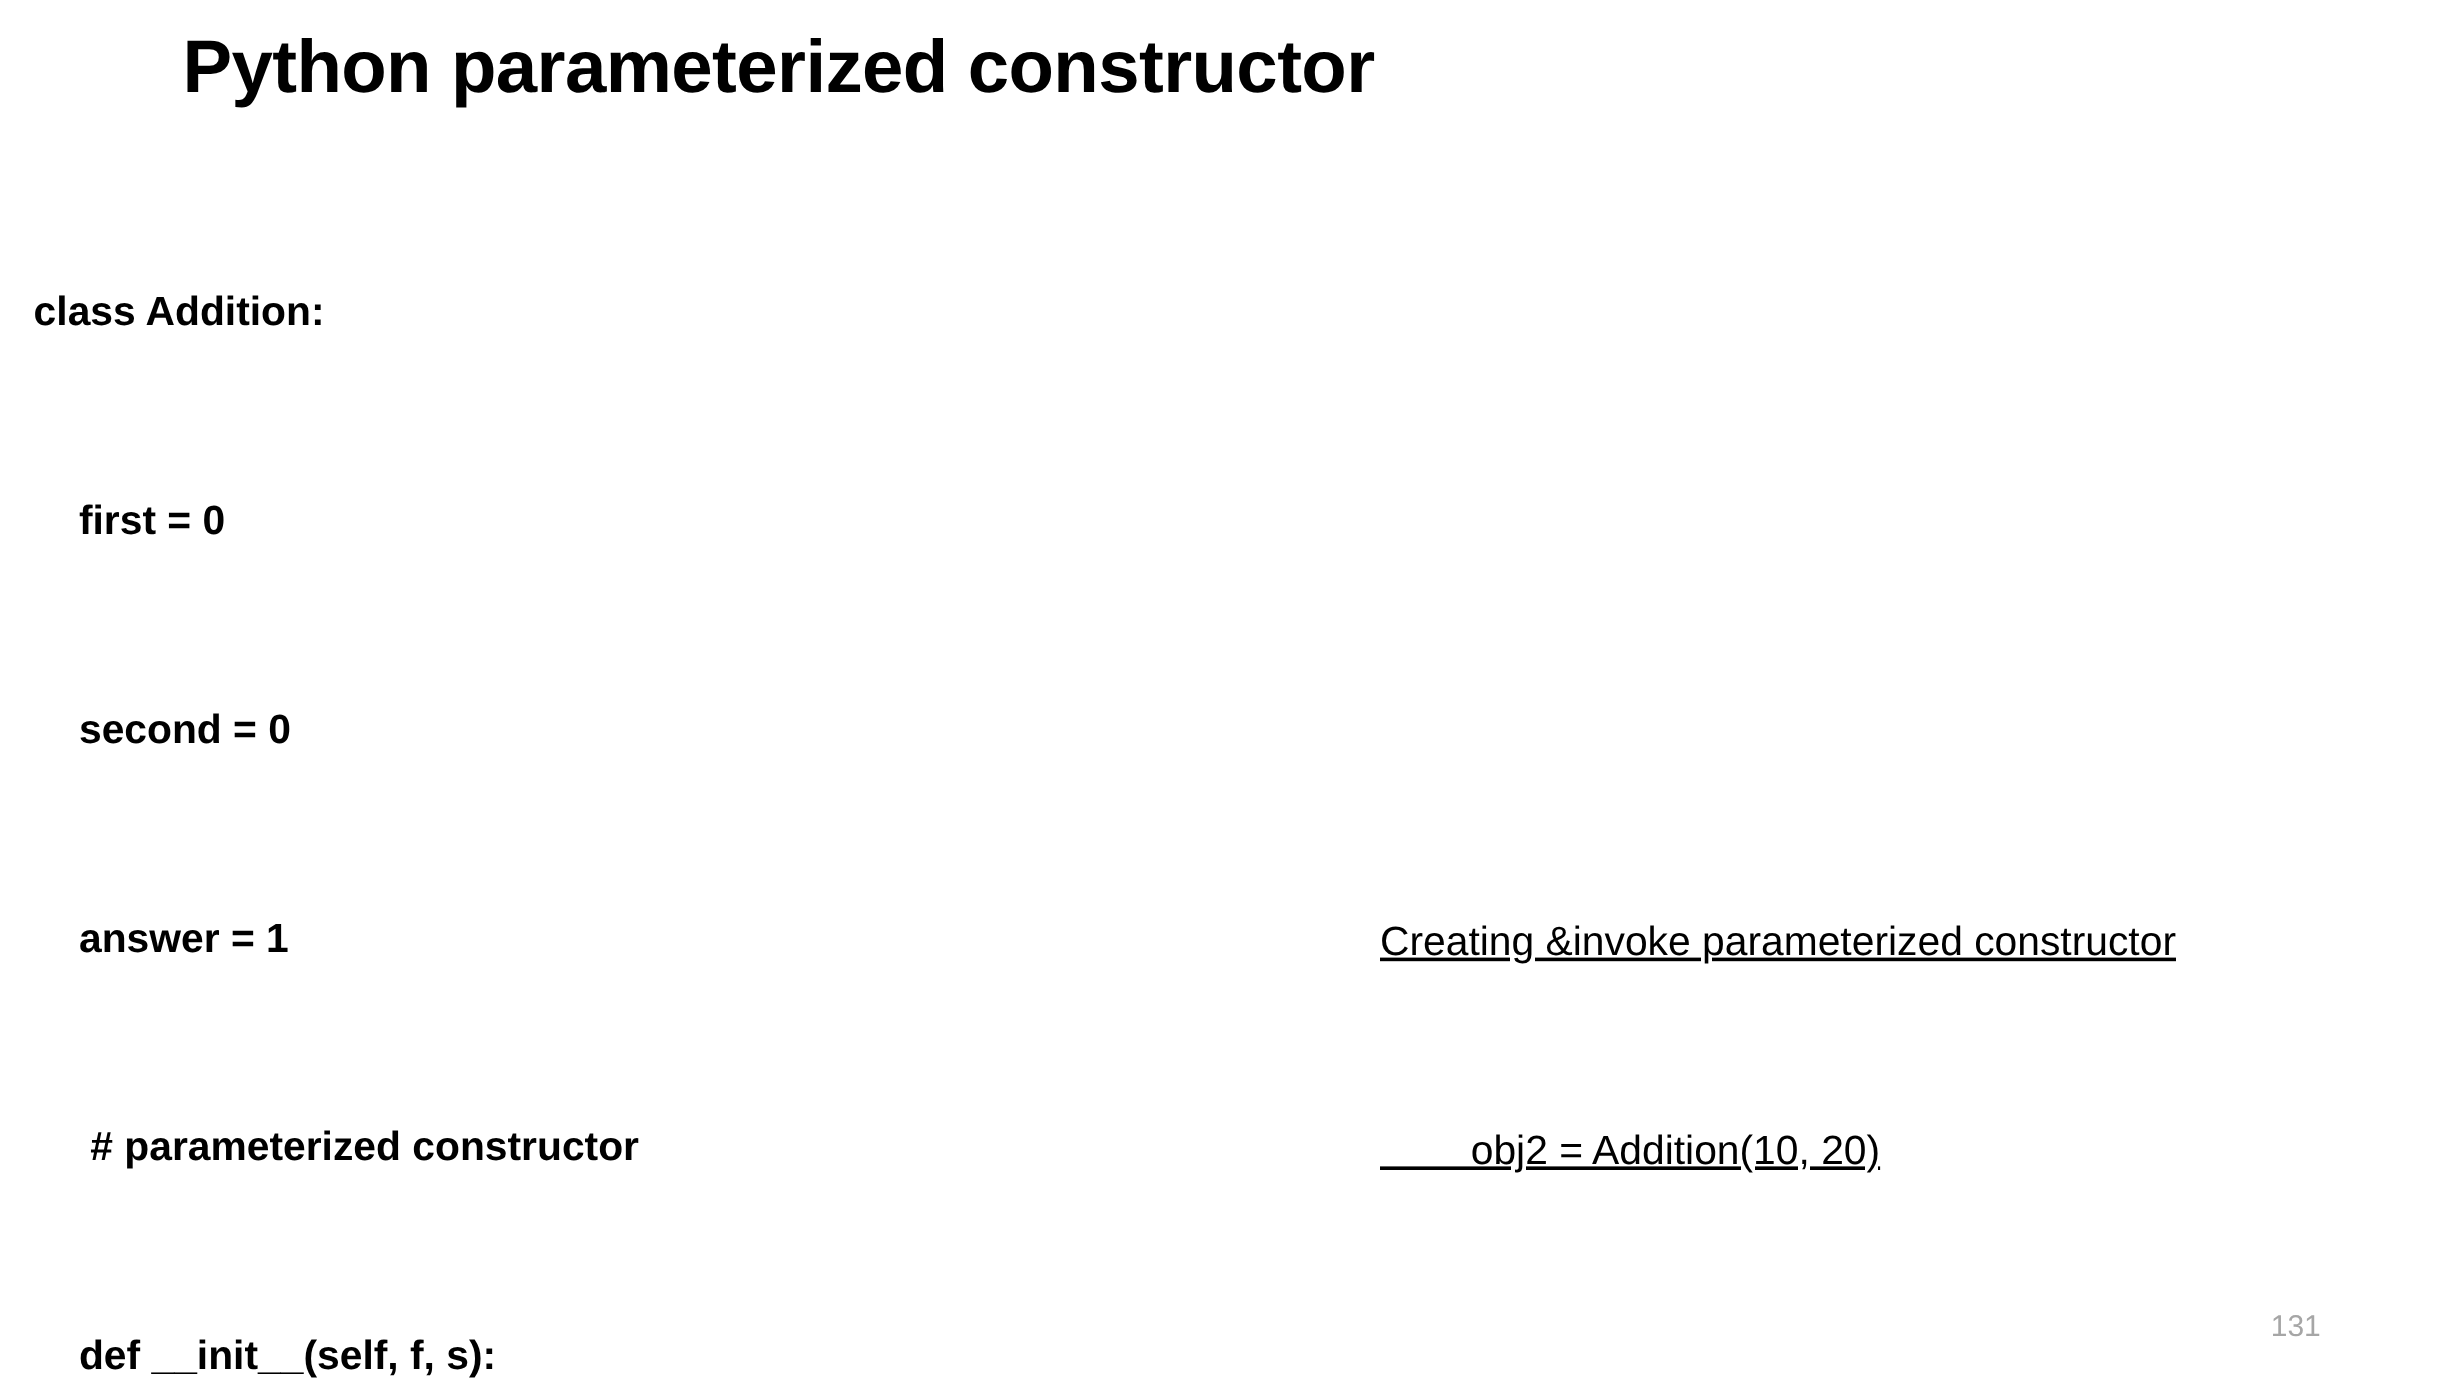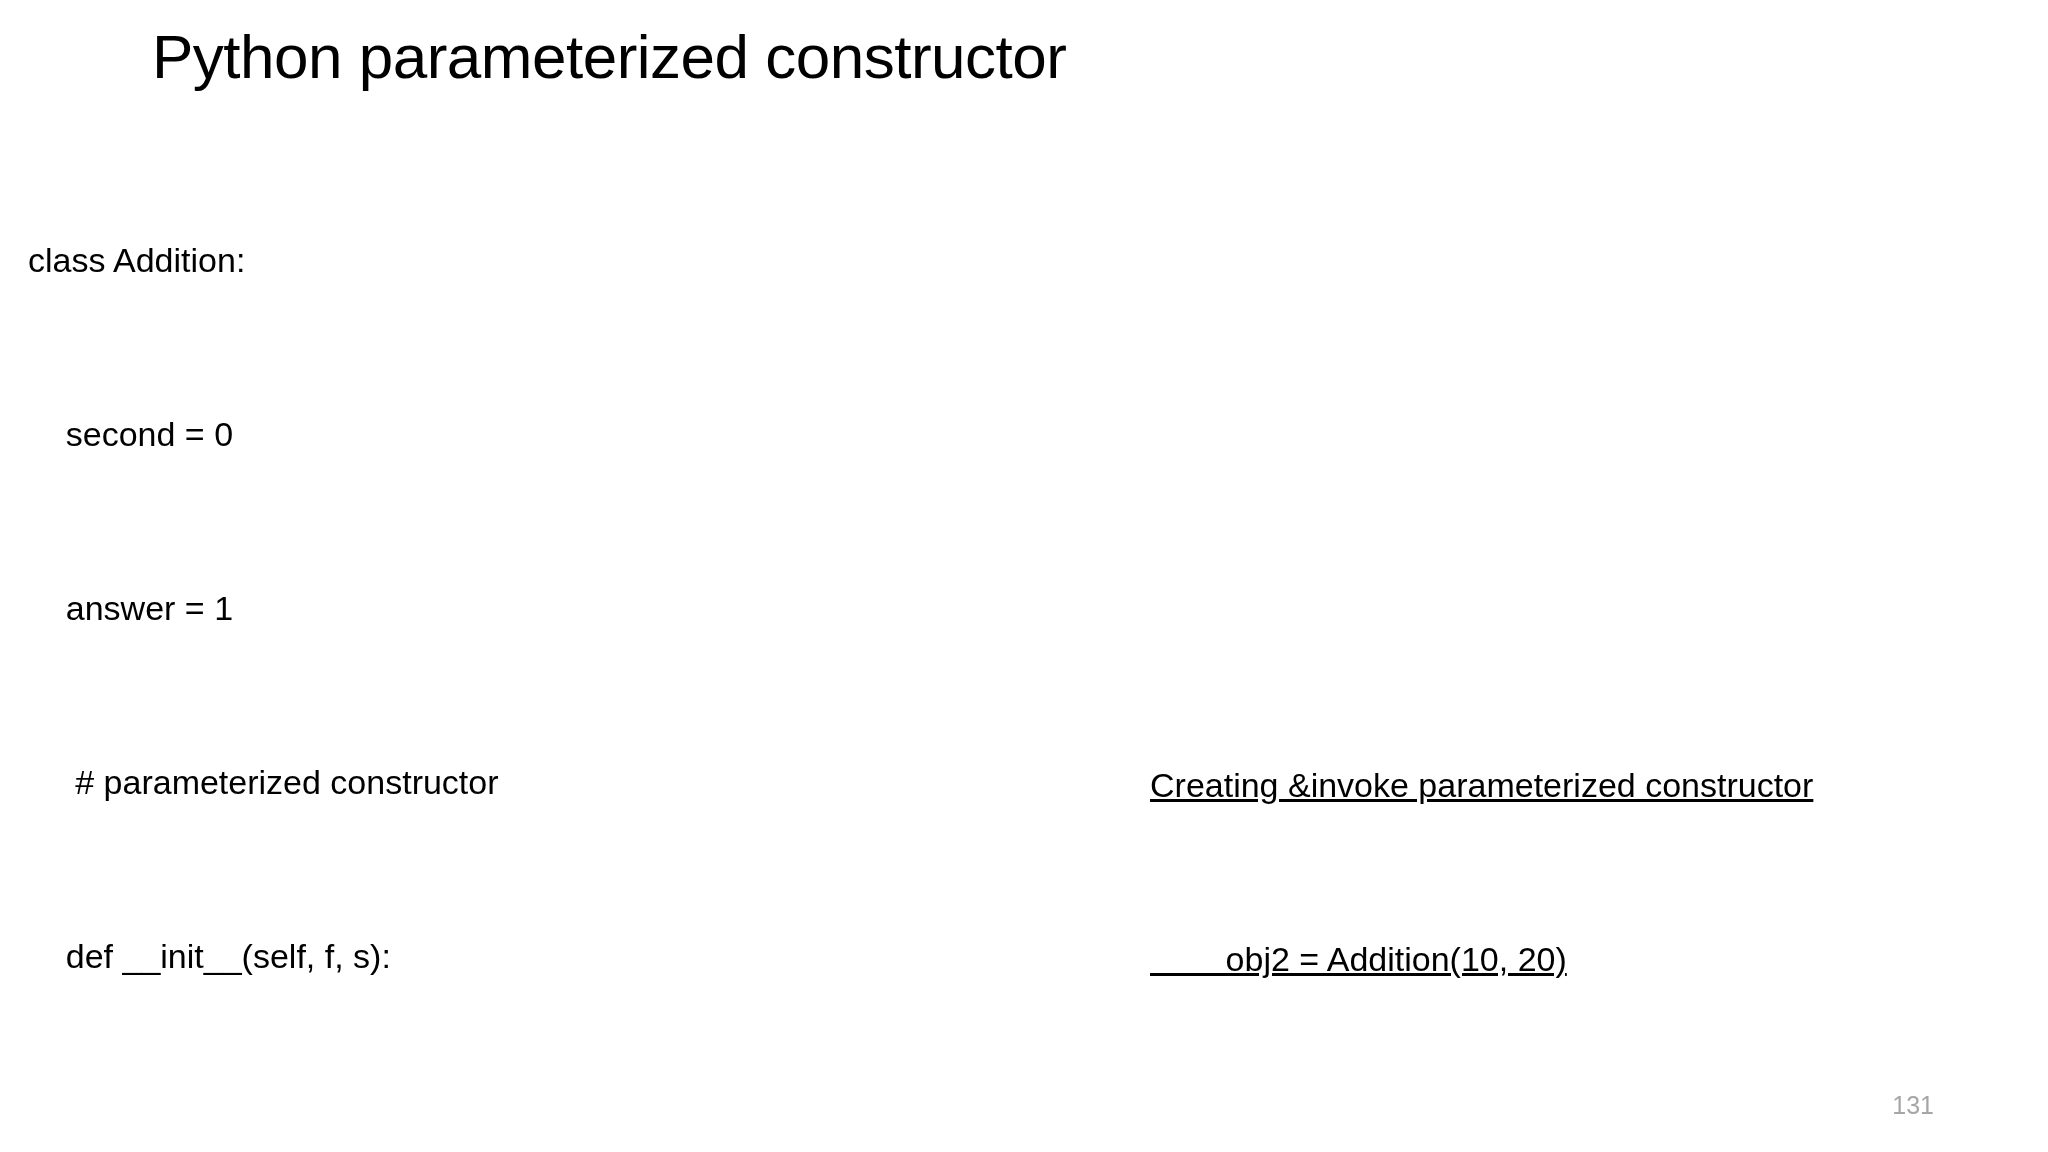--- a/index.html
+++ b/index.html
@@ -16,21 +16,21 @@
     font-family: "Liberation Sans", sans-serif;
     color: #000000;
   }
   .slide-title {
     position: absolute;
     left: 152px;
     top: 20px;
     width: 1160px;
     font-size: 62px;
     line-height: 74px;
-    font-weight: 400;
+    font-weight: 700;
     letter-spacing: -0.5px;
     color: #000000;
     white-space: nowrap;
   }
   .code-col {
     position: absolute;
     font-size: 34px;
     line-height: 58px;
     color: #000000;
     white-space: pre;
@@ -42,20 +42,21 @@
   }
   .code-right {
     left: 1150px;
     top: 640px;
     width: 880px;
     text-align: left;
   }
   .code-line {
     white-space: pre;
     min-height: 58px;
+    font-weight: bold;
   }
   .right-line {
     white-space: pre;
     min-height: 58px;
     text-decoration: underline;
   }
   .page-number {
     position: absolute;
     right: 114px;
     bottom: 32px;
@@ -66,20 +67,21 @@
 </style>
 </head>
 <body>
 
 <div class="slide">
 
   <div class="slide-title">Python parameterized constructor</div>
 
   <div class="code-col code-left">
     <div class="code-line">class Addition:</div>
+    <div class="code-line">    first = 0</div>
     <div class="code-line">    second = 0</div>
     <div class="code-line">    answer = 1</div>
     <div class="code-line">     # parameterized constructor</div>
     <div class="code-line">    def __init__(self, f, s):</div>
     
     
     
     
     
     

